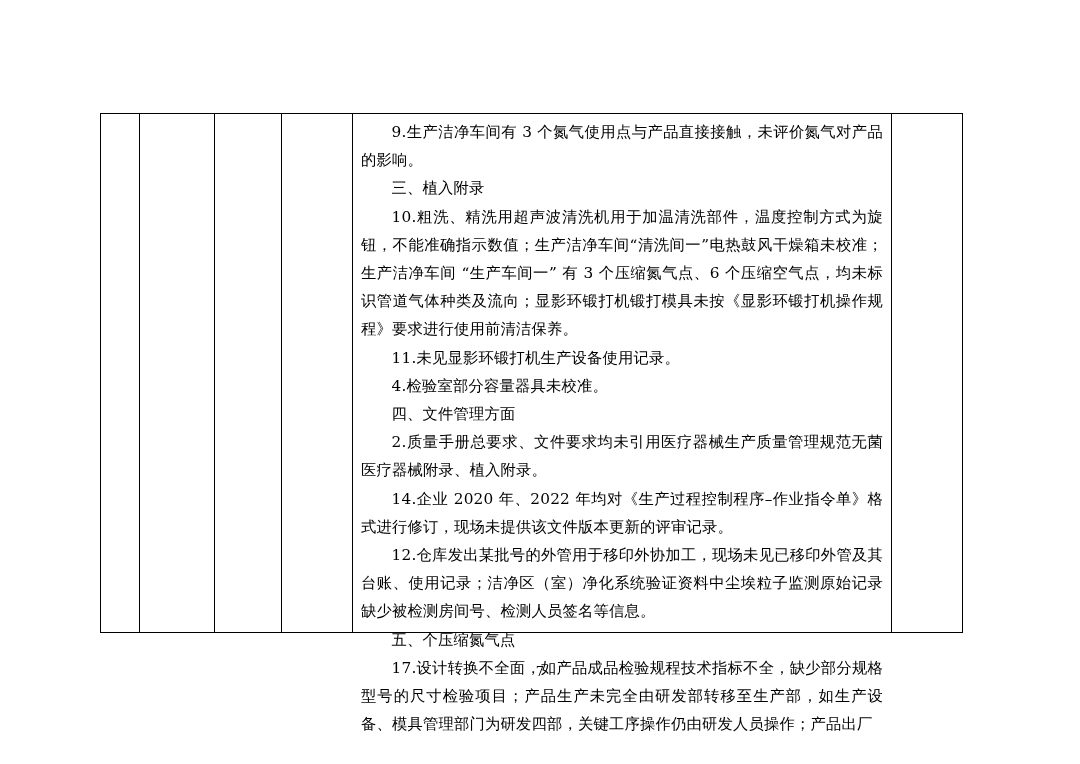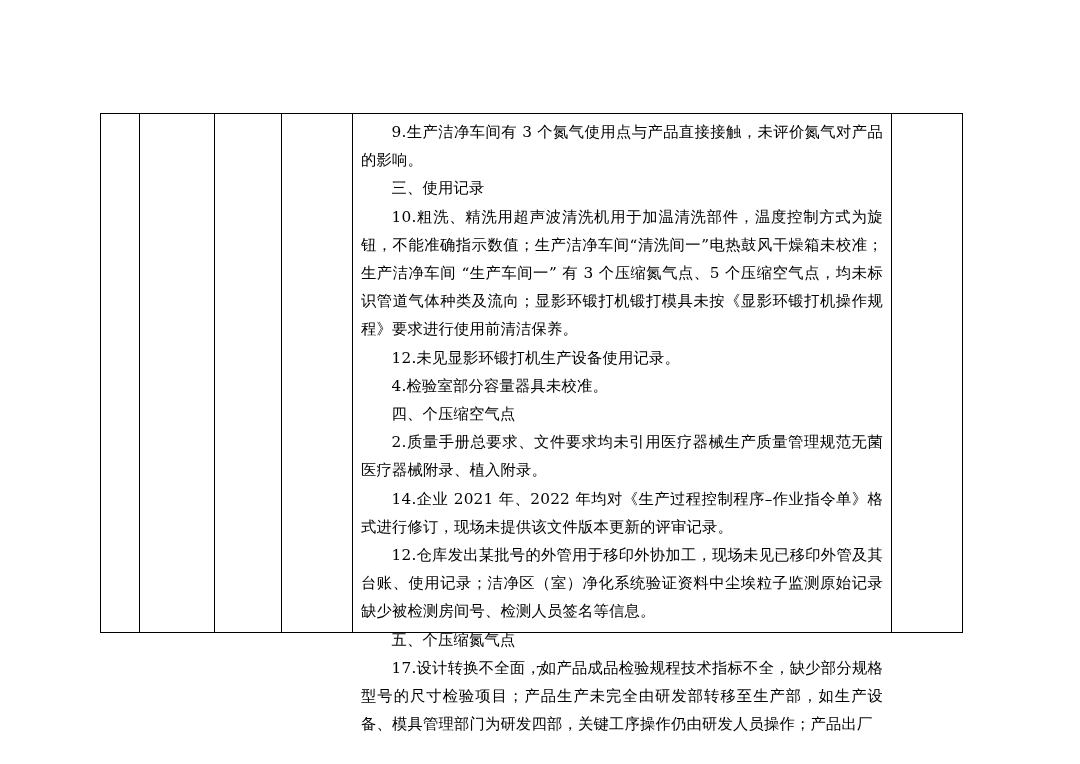--- a/index.html
+++ b/index.html
@@ -95,27 +95,27 @@
       </td>
       <td class="c3">
         <div class="cell-body"></div>
       </td>
       <td class="c4">
         <div class="cell-body"></div>
       </td>
       <td class="c5">
         <div class="cell-body">
           <p class="para indent">9.生产洁净车间有 3 个氮气使用点与产品直接接触，未评价氮气对产品的影响。</p>
-          <p class="para heading">三、使用记录</p>
-          <p class="para indent">10.粗洗、精洗用超声波清洗机用于加温清洗部件，温度控制方式为旋钮，不能准确指示数值；生产洁净车间“清洗间一”电热鼓风干燥箱未校准；生产洁净车间 “生产车间一” 有 3 个压缩氮气点、5 个压缩空气点，均未标识管道气体种类及流向；显影环锻打机锻打模具未按《显影环锻打机操作规程》要求进行使用前清洁保养。</p>
-          <p class="para indent">12.未见显影环锻打机生产设备使用记录。</p>
+          <p class="para heading">三、植入附录</p>
+          <p class="para indent">10.粗洗、精洗用超声波清洗机用于加温清洗部件，温度控制方式为旋钮，不能准确指示数值；生产洁净车间“清洗间一”电热鼓风干燥箱未校准；生产洁净车间 “生产车间一” 有 3 个压缩氮气点、6 个压缩空气点，均未标识管道气体种类及流向；显影环锻打机锻打模具未按《显影环锻打机操作规程》要求进行使用前清洁保养。</p>
+          <p class="para indent">11.未见显影环锻打机生产设备使用记录。</p>
           <p class="para indent">4.检验室部分容量器具未校准。</p>
-          <p class="para heading">四、个压缩空气点</p>
+          <p class="para heading">四、文件管理方面</p>
           <p class="para indent">2.质量手册总要求、文件要求均未引用医疗器械生产质量管理规范无菌医疗器械附录、植入附录。</p>
-          <p class="para indent">14.企业 2021 年、2022 年均对《生产过程控制程序–作业指令单》格式进行修订，现场未提供该文件版本更新的评审记录。</p>
+          <p class="para indent">14.企业 2020 年、2022 年均对《生产过程控制程序–作业指令单》格式进行修订，现场未提供该文件版本更新的评审记录。</p>
           <p class="para indent">12.仓库发出某批号的外管用于移印外协加工，现场未见已移印外管及其台账、使用记录；洁净区（室）净化系统验证资料中尘埃粒子监测原始记录缺少被检测房间号、检测人员签名等信息。</p>
           <p class="para heading">五、个压缩氮气点</p>
           <p class="para indent">17.设计转换不全面，如产品成品检验规程技术指标不全，缺少部分规格型号的尺寸检验项目；产品生产未完全由研发部转移至生产部，如生产设备、模具管理部门为研发四部，关键工序操作仍由研发人员操作；产品出厂</p>
         </div>
       </td>
       <td class="c6">
         <div class="cell-body"></div>
       </td>
     </tr>
   </tbody>

